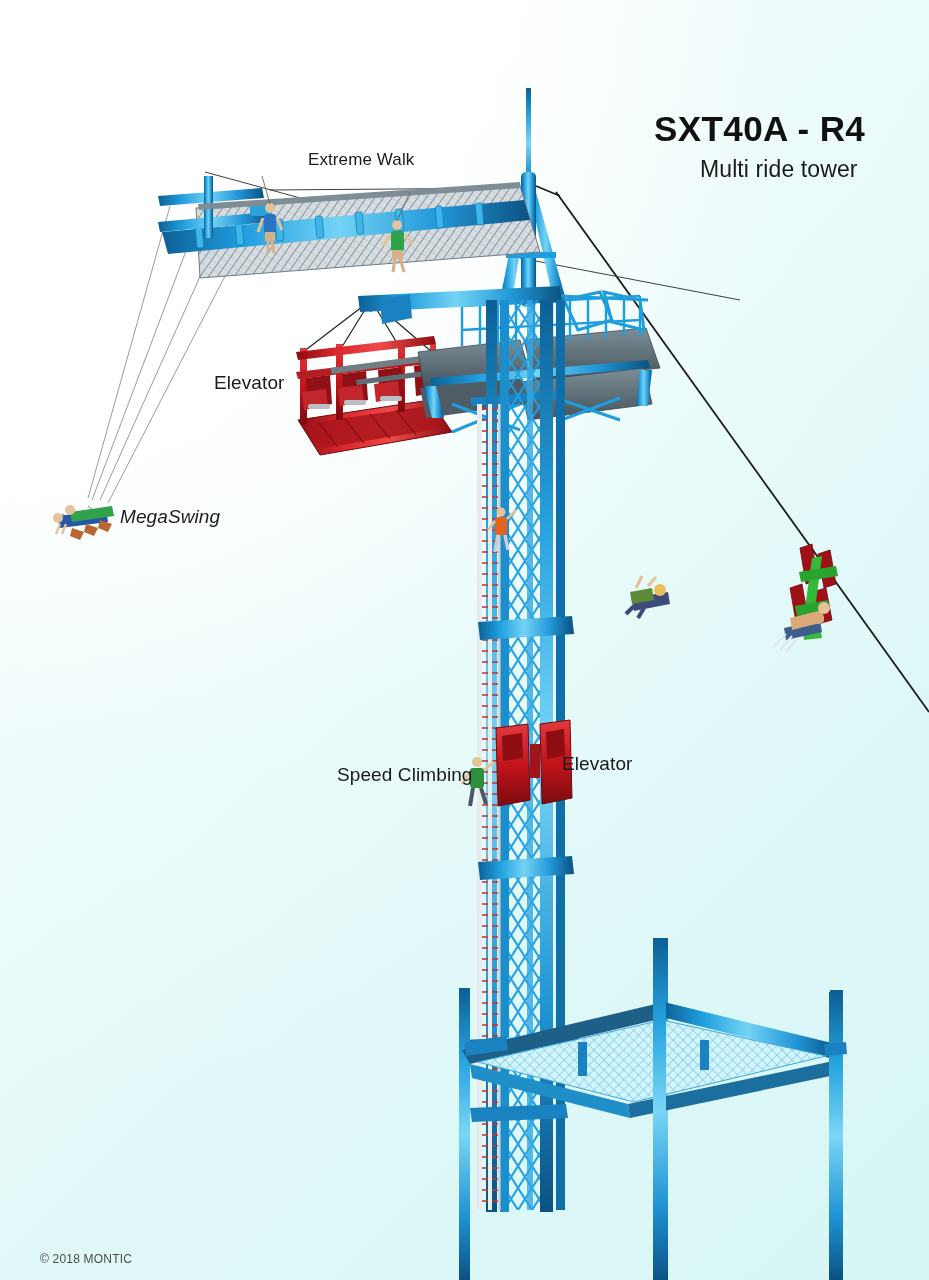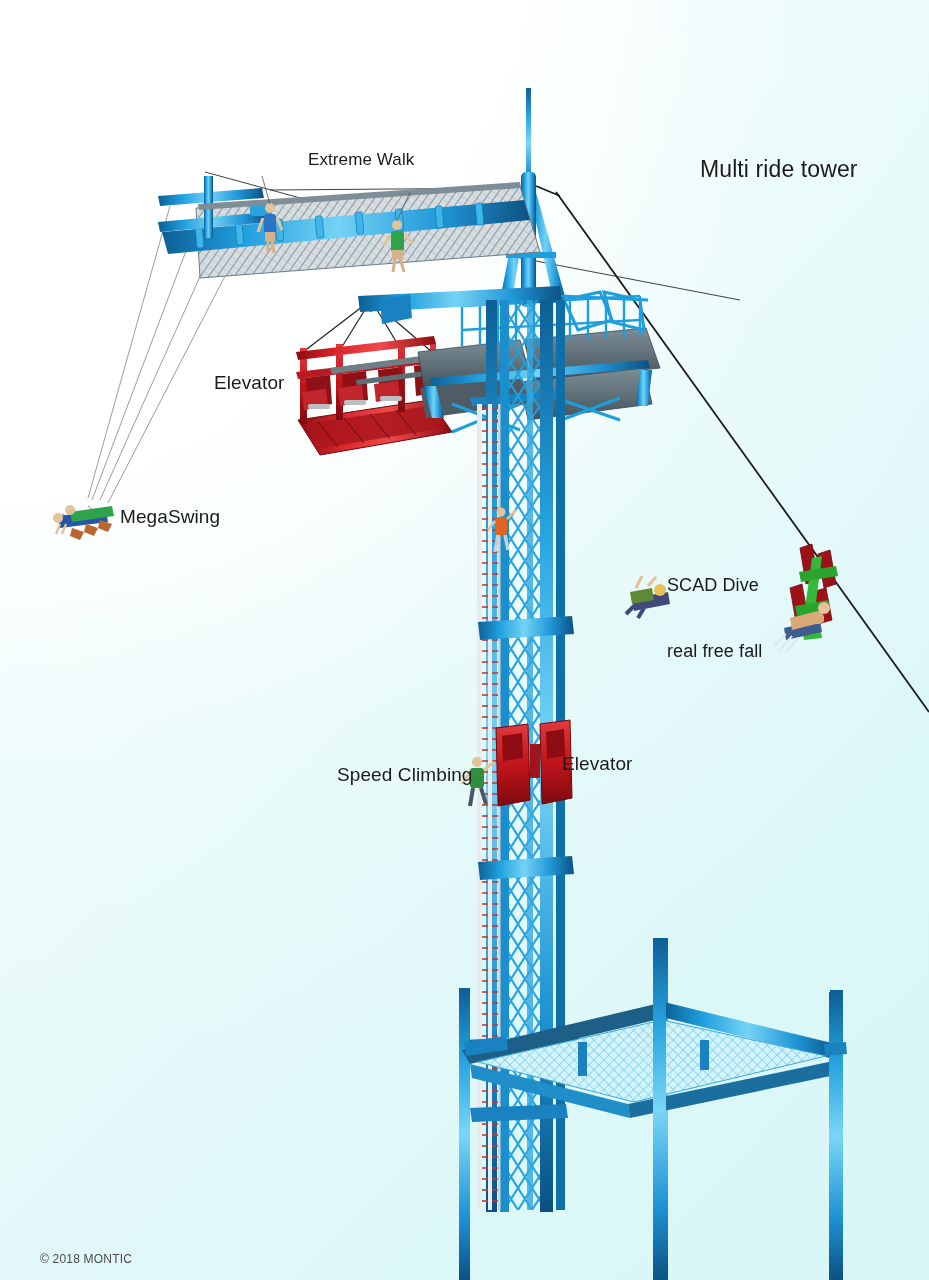--- a/index.html
+++ b/index.html
@@ -27,21 +27,21 @@
   #title-main{
     left:654px;top:108px;
     font-size:35px;font-weight:700;letter-spacing:0.4px;color:#111;
   }
   #title-sub{
     left:656px;top:155px;
     font-size:23px;font-weight:400;color:#1b1b1b;margin-left:44px;
   }
   #lbl-extreme-walk{left:308px;top:150px;font-size:17px;}
   #lbl-airlounge{left:214px;top:371px;font-size:19px;}
-  #lbl-megaswing{left:120px;top:505px;font-size:19px;}
+  #lbl-megaswing{left:120px;top:505px;font-size:19px;font-style:italic;}
   #lbl-scad{left:667px;top:531px;font-size:18px;text-align:left;}
   #lbl-airglider{left:754px;top:676px;font-size:18px;}
   #lbl-speed{left:337px;top:763px;font-size:19px;}
   #lbl-elevator{left:562px;top:752px;font-size:19px;}
   #copyright{
     left:40px;top:1252px;
     font-size:12px;color:#4a4a4a;letter-spacing:0.2px;
   }
 </style>
 </head>
@@ -376,32 +376,29 @@
       <rect x="829" y="992" width="13" height="288" fill="url(#gTubeV)"></rect>
 
       <rect x="578" y="1042" width="9" height="34" fill="#1a82c0"></rect>
       <rect x="700" y="1040" width="9" height="30" fill="#1a82c0"></rect>
 
       <path d="M464 1042 L506 1036 L508 1050 L466 1056 Z" fill="#1a82c0"></path>
       <path d="M824 1044 L846 1042 L847 1054 L825 1056 Z" fill="#1a82c0"></path>
     </g>
   </svg>
 
+  <div class="lbl" id="title-main">SXT40A - R4</div>
   <div class="lbl" id="title-sub">Multi ride tower</div>
 
   <div class="lbl" id="lbl-extreme-walk">Extreme Walk</div>
 
   <div class="lbl" id="lbl-airlounge">Elevator</div>
 
   <div class="lbl" id="lbl-megaswing">MegaSwing</div>
 
-  <div class="lbl" id="lbl-scad">
-    <div>SCAD Dive</div>
-    <div>real free fall</div>
-  </div>
 
 
   <div class="lbl" id="lbl-speed">Speed Climbing</div>
 
   <div class="lbl" id="lbl-elevator">Elevator</div>
 
   <div class="lbl" id="copyright">© 2018 MONTIC</div>
 
 </div>
 

